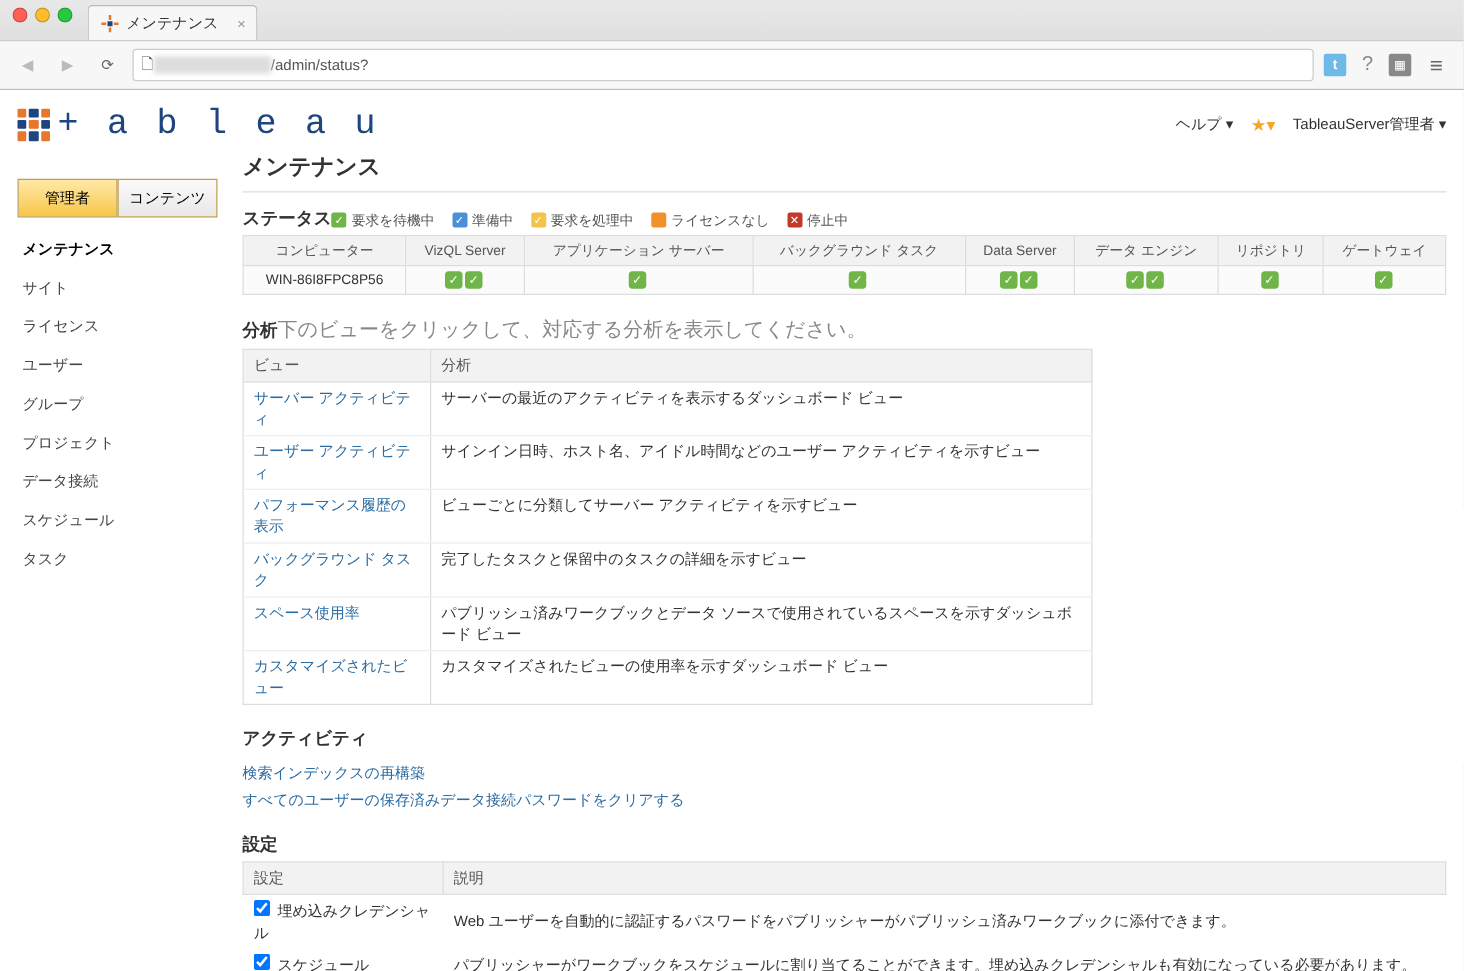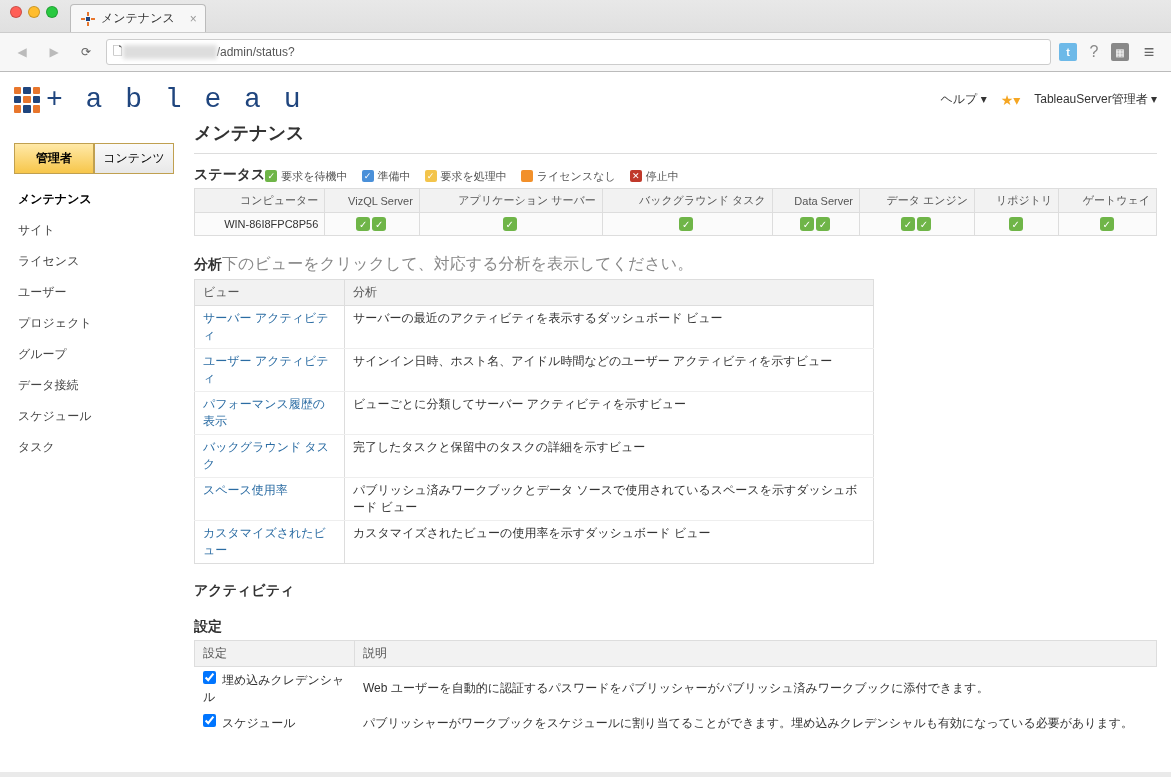--- a/index.html
+++ b/index.html
@@ -35,41 +35,41 @@
   .logo-mark span:nth-child(odd){ background:#e8762c; }
   .logo-text { font-family: Liberation Mono, monospace; font-size: 28px; letter-spacing: 3px; }
   .header-right { display: flex; align-items: center; gap: 14px; font-size: 12px; }
   .header-link { color: #333; cursor: pointer; text-align: center; }
   .star { color: #f5a623; font-size: 14px; }
 
   .content { display: flex; gap: 20px; align-items: flex-start; }
   .sidebar { width: 160px; flex-shrink: 0; margin-top: 22px; }
   .tab-toggle { display: flex; margin-bottom: 10px; }
   .tab-toggle button { flex: 1; padding: 6px 4px; font-size: 12px; border: 1px solid #c0a050; background: linear-gradient(#fafafa,#e8e8e8); cursor: pointer; }
-  .tab-toggle button.active { background: linear-gradient(#ffe9a8,#f7c64a); font-weight: bold; }
+  .tab-toggle button.active { background: linear-gradient(#ffe9a8,#f7c64a); font-weight: normal; }
   .sidebar ul { list-style: none; }
   .sidebar li { padding: 7px 4px; color: #444; cursor: pointer; }
   .sidebar li.active { font-weight: bold; color: #000; }
 
   .main { flex: 1; min-width: 0; }
   .page-title { font-size: 18px; font-weight: bold; margin: 0 0 12px; border-bottom: 1px solid #ddd; padding-bottom: 8px; }
 
   .section-header { display: flex; align-items: baseline; margin-bottom: 4px; }
   .section-title { font-size: 14px; font-weight: bold; }
   .legend { display: flex; gap: 14px; font-size: 11px; color: #555; }
   .legend-item { display: inline-flex; align-items: center; gap: 4px; }
   .legend-sq { width: 12px; height: 12px; border-radius: 2px; display: inline-flex; align-items: center; justify-content: center; color: #fff; font-size: 9px; }
   .sq-green { background: #6fb548; }
   .sq-blue { background: #4a90d9; }
   .sq-yellow { background: #f3c44b; }
   .sq-orange { background: #f2902a; }
   .sq-red { background: #c0392b; }
 
   table.status { width: 100%; border-collapse: collapse; font-size: 11px; }
-  table.status th, table.status td { border: 1px solid #ddd; padding: 4px 6px; text-align: right; background: #fbfbfb; }
+  table.status th, table.status td { border: 1px solid #ddd; padding: 4px 6px; text-align: center; background: #fbfbfb; }
   table.status th { background: #f2f2f2; color: #555; font-weight: normal; }
   .check { display: inline-flex; width: 14px; height: 14px; border-radius: 3px; align-items: center; justify-content: center; color: #fff; font-size: 10px; margin-right: 2px; }
   .c-green { background: #6fb548; }
 
   .subhint { color: #888; font-size: 16px; }
 
   table.analysis { width: 680px; border-collapse: collapse; font-size: 12px; margin-top: 4px; }
   table.analysis th { background: #f2f2f2; border: 1px solid #ddd; padding: 4px 8px; text-align: left; font-weight: normal; color: #555; }
   table.analysis td { border-left: 1px solid #ddd; border-right: 1px solid #ddd; border-bottom: 1px solid #eee; padding: 4px 8px; vertical-align: top; }
   table.analysis tr:last-child td { border-bottom: 1px solid #ddd; }
@@ -156,22 +156,22 @@
     <div class="sidebar">
       <div class="tab-toggle">
         <button class="active">管理者</button>
         <button>コンテンツ</button>
       </div>
       <ul id="sidebar-list">
           <li class="active">メンテナンス</li>
           <li>サイト</li>
           <li>ライセンス</li>
           <li>ユーザー</li>
+          <li>グループ</li>
           <li>プロジェクト</li>
-          <li>グループ</li>
           <li>データ接続</li>
           <li>スケジュール</li>
           <li>タスク</li>
         </ul>
     </div>
 
     <div class="main">
       <div class="page-title">メンテナンス</div>
 
       <div class="section-header">
@@ -262,20 +262,24 @@
               <tr>
                 <td><a class="link">カスタマイズされたビュー</a></td>
                 <td>カスタマイズされたビューの使用率を示すダッシュボード ビュー</td>
               </tr>
             </tbody>
         </table>
       </div>
 
       <div class="section">
         <div class="section-title">アクティビティ</div>
+        <div id="activity-links" class="link-block">
+            <a class="link">検索インデックスの再構築</a>
+            <a class="link">すべてのユーザーの保存済みデータ接続パスワードをクリアする</a>
+          </div>
       </div>
 
       <div class="section">
         <div class="section-title">設定</div>
         <table class="settings">
           <thead>
               <tr>
             <th style="width:160px;">設定</th>
             <th>説明</th>
           </tr>

